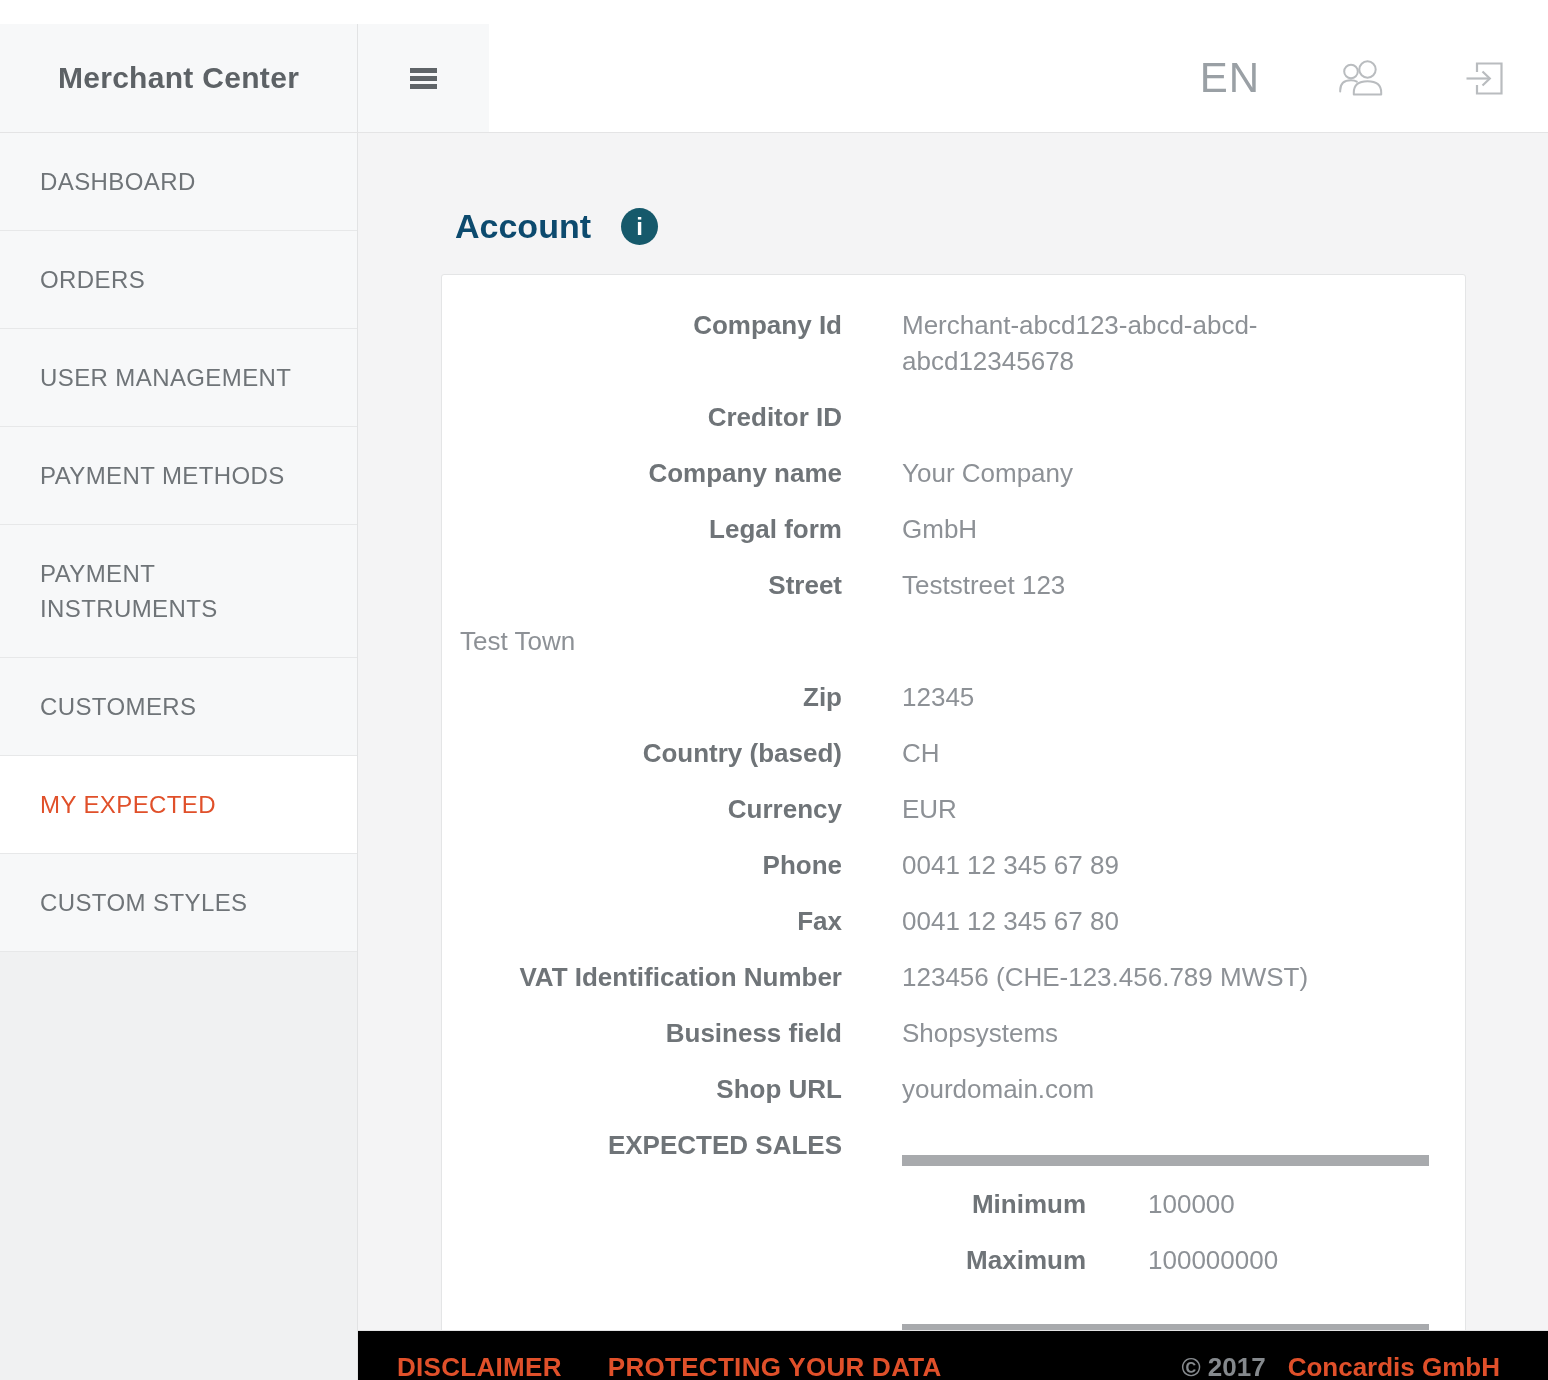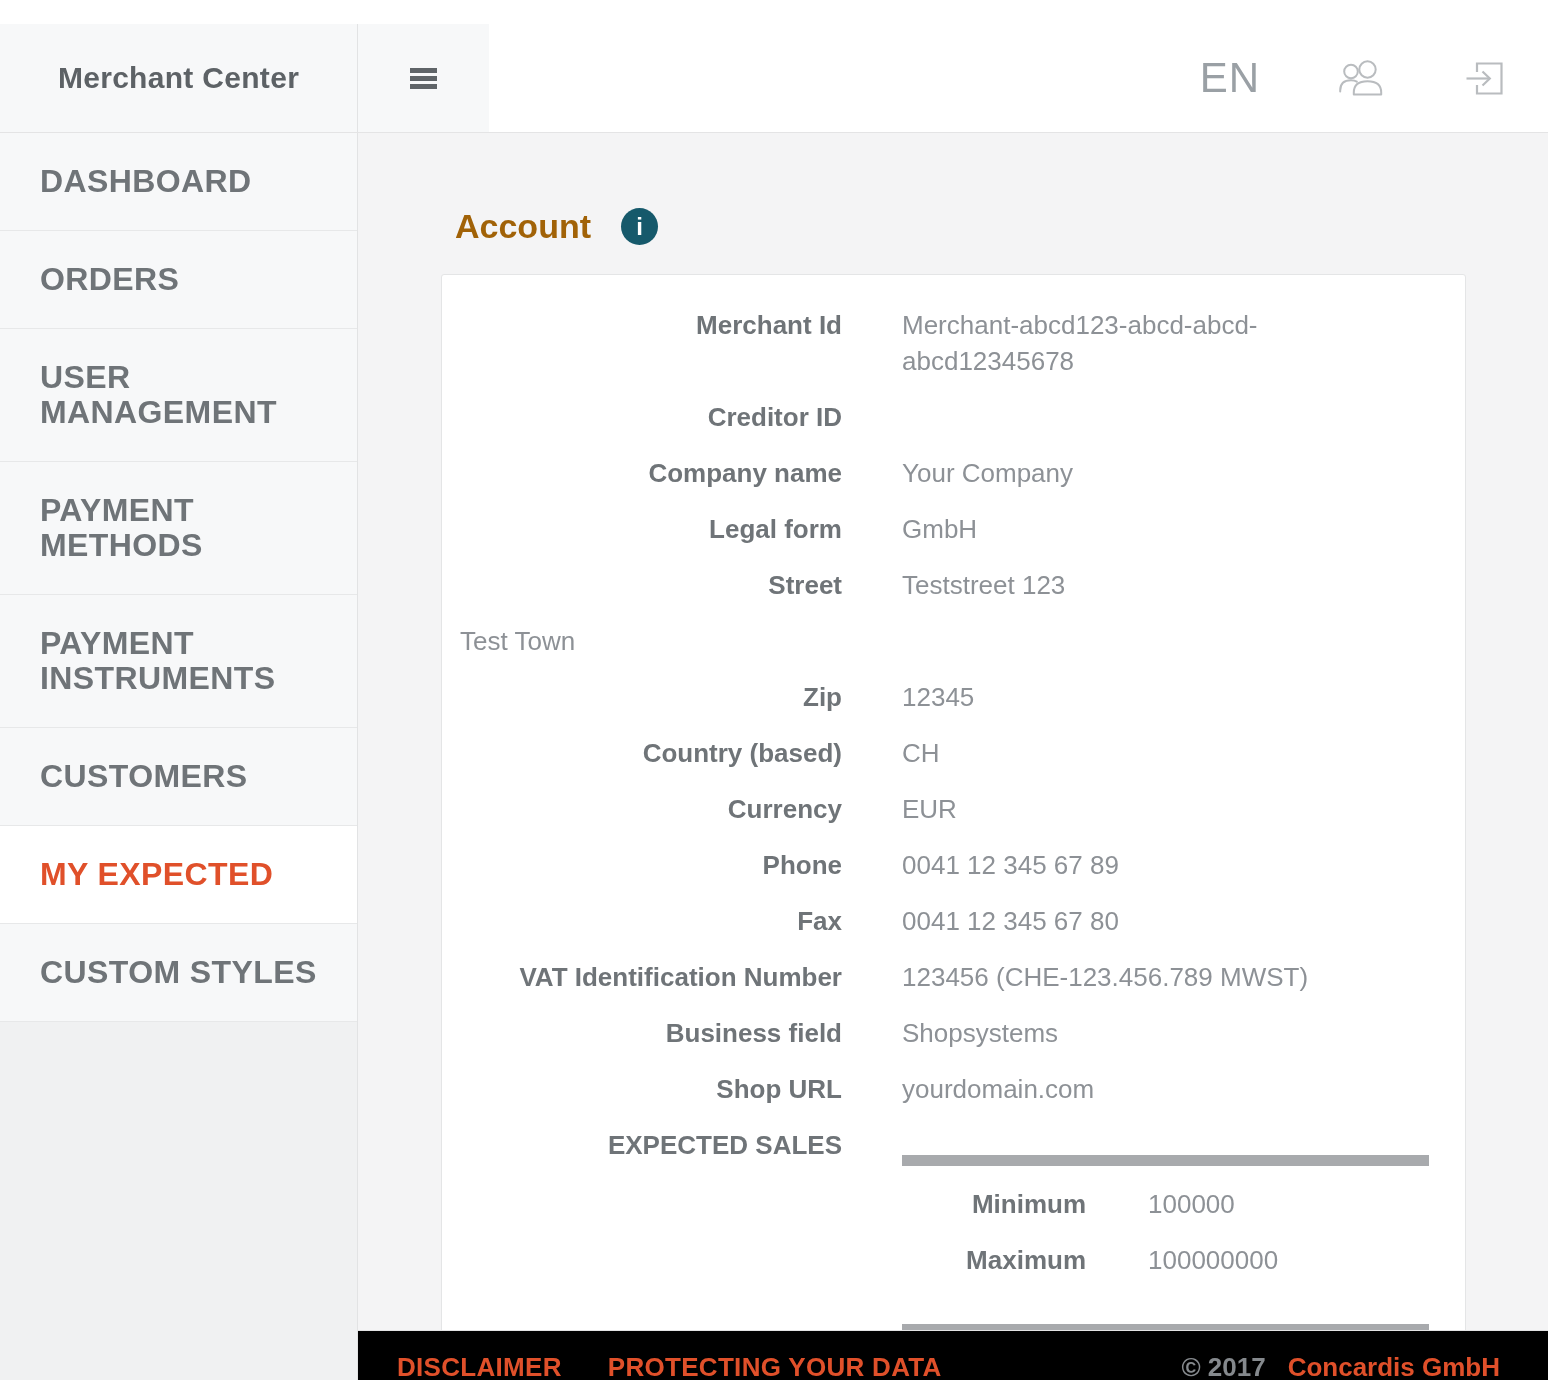--- a/index.html
+++ b/index.html
@@ -42,30 +42,30 @@
 
   
   .main{flex:1;display:flex;min-height:0;}
   .sidebar{
     flex:0 0 358px;background:#f0f1f2;border-right:1px solid #e2e3e4;
     display:flex;flex-direction:column;
   }
   .nav-item{
     background:#f7f8f9;border-bottom:1px solid #e7e8e9;
     padding:31px 30px 31px 40px;
-    font-size:32px;font-weight:700;line-height:35px;letter-spacing:.4px;
+    font-size:24px;font-weight:400;line-height:35px;letter-spacing:.4px;
     color:var(--nav-text);cursor:pointer;
   }
   .nav-item.active{background:#ffffff;color:var(--accent);}
 
   .content{flex:1;background:#f4f4f5;display:flex;flex-direction:column;min-width:0;}
   .content-body{flex:1;overflow:hidden;}
 
   .page-head{display:flex;align-items:center;gap:30px;margin:74px 82px 28px 97px;}
-  .page-title{font-size:34px;font-weight:700;color:#a16207;}
+  .page-title{font-size:34px;font-weight:700;color:#0c4a6e;}
   .info-badge{
     width:37px;height:37px;border-radius:50%;background:var(--info);
     color:#ffffff;font-weight:700;font-size:24px;
     display:flex;align-items:center;justify-content:center;cursor:pointer;
   }
 
   
   .panel{
     margin:0 82px 0 83px;background:#ffffff;
     border:1px solid #e4e5e6;border-radius:3px;padding:22px 0 0;
@@ -175,21 +175,21 @@
 
         <div class="page-head">
           <span class="page-title">Account</span>
           <span class="info-badge">i</span>
         </div>
 
         <div class="panel">
           <div class="fields">
 
               <div class="row">
-                <div class="label">Merchant Id</div>
+                <div class="label">Company Id</div>
                 <div class="value">Merchant-abcd123-abcd-abcd-abcd12345678</div>
               </div>
 
               <div class="row">
                 <div class="label">Creditor ID</div>
                 <div class="value"></div>
               </div>
 
               <div class="row">
                 <div class="label">Company name</div>

